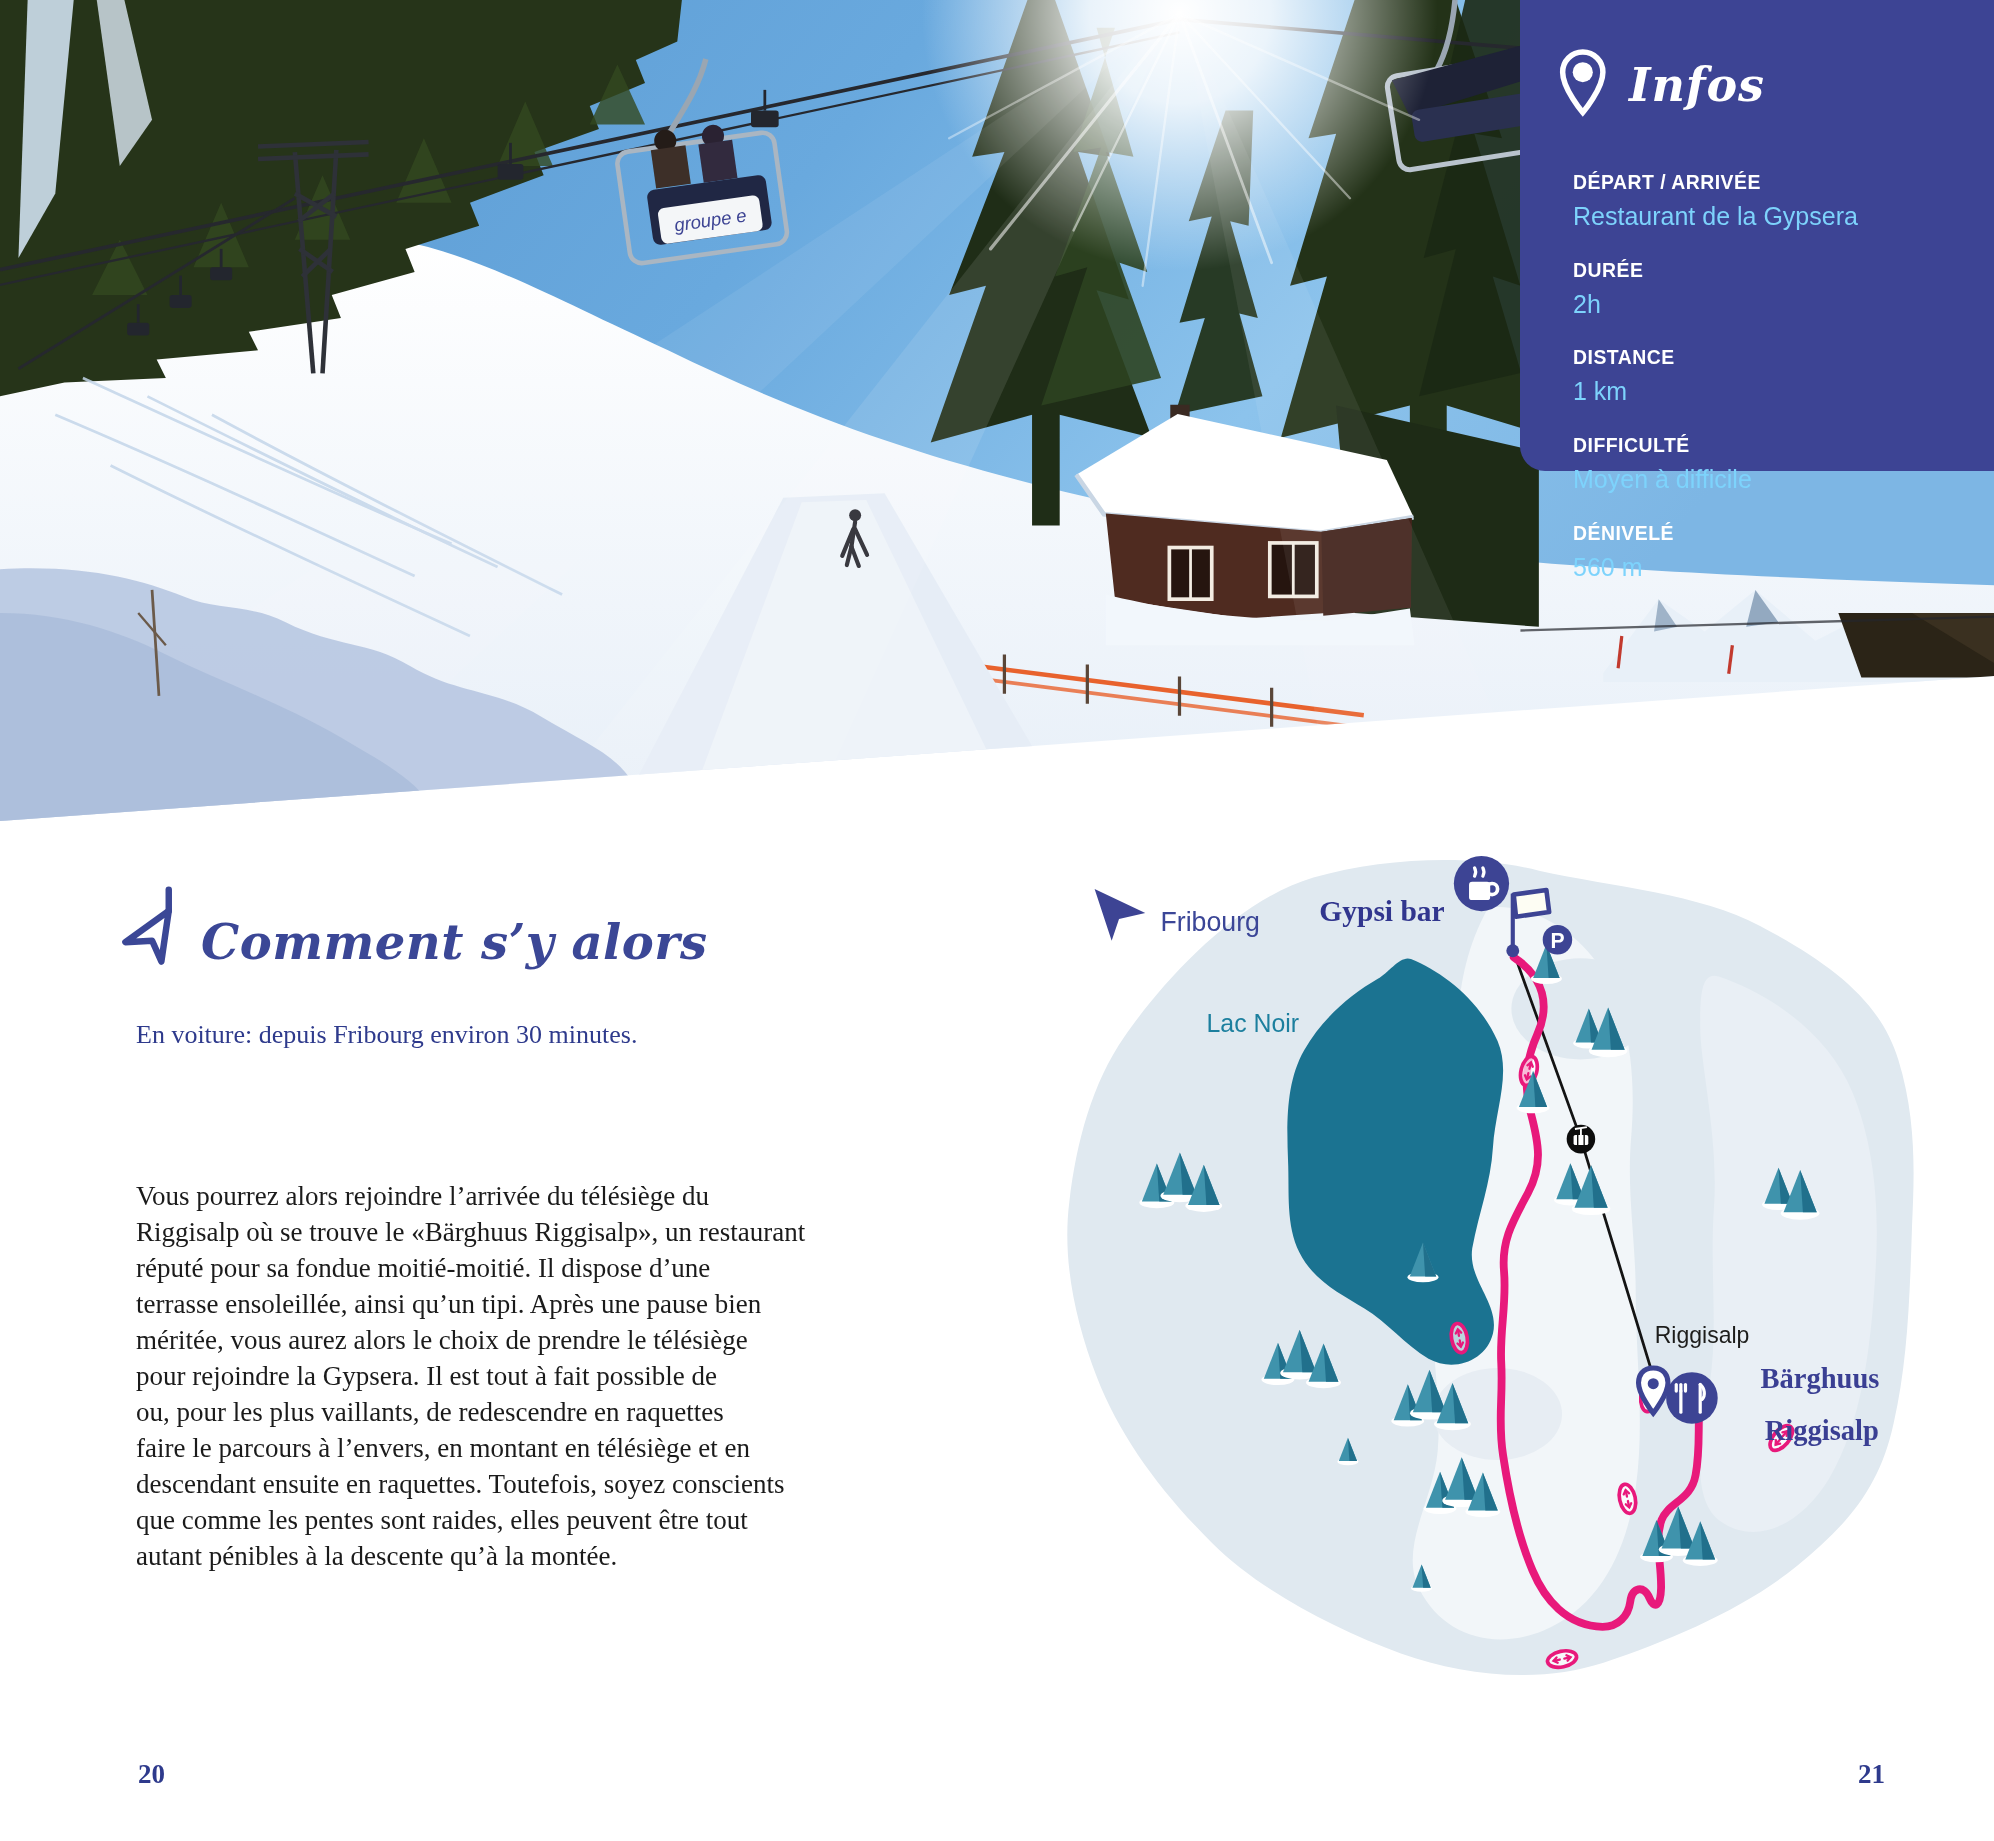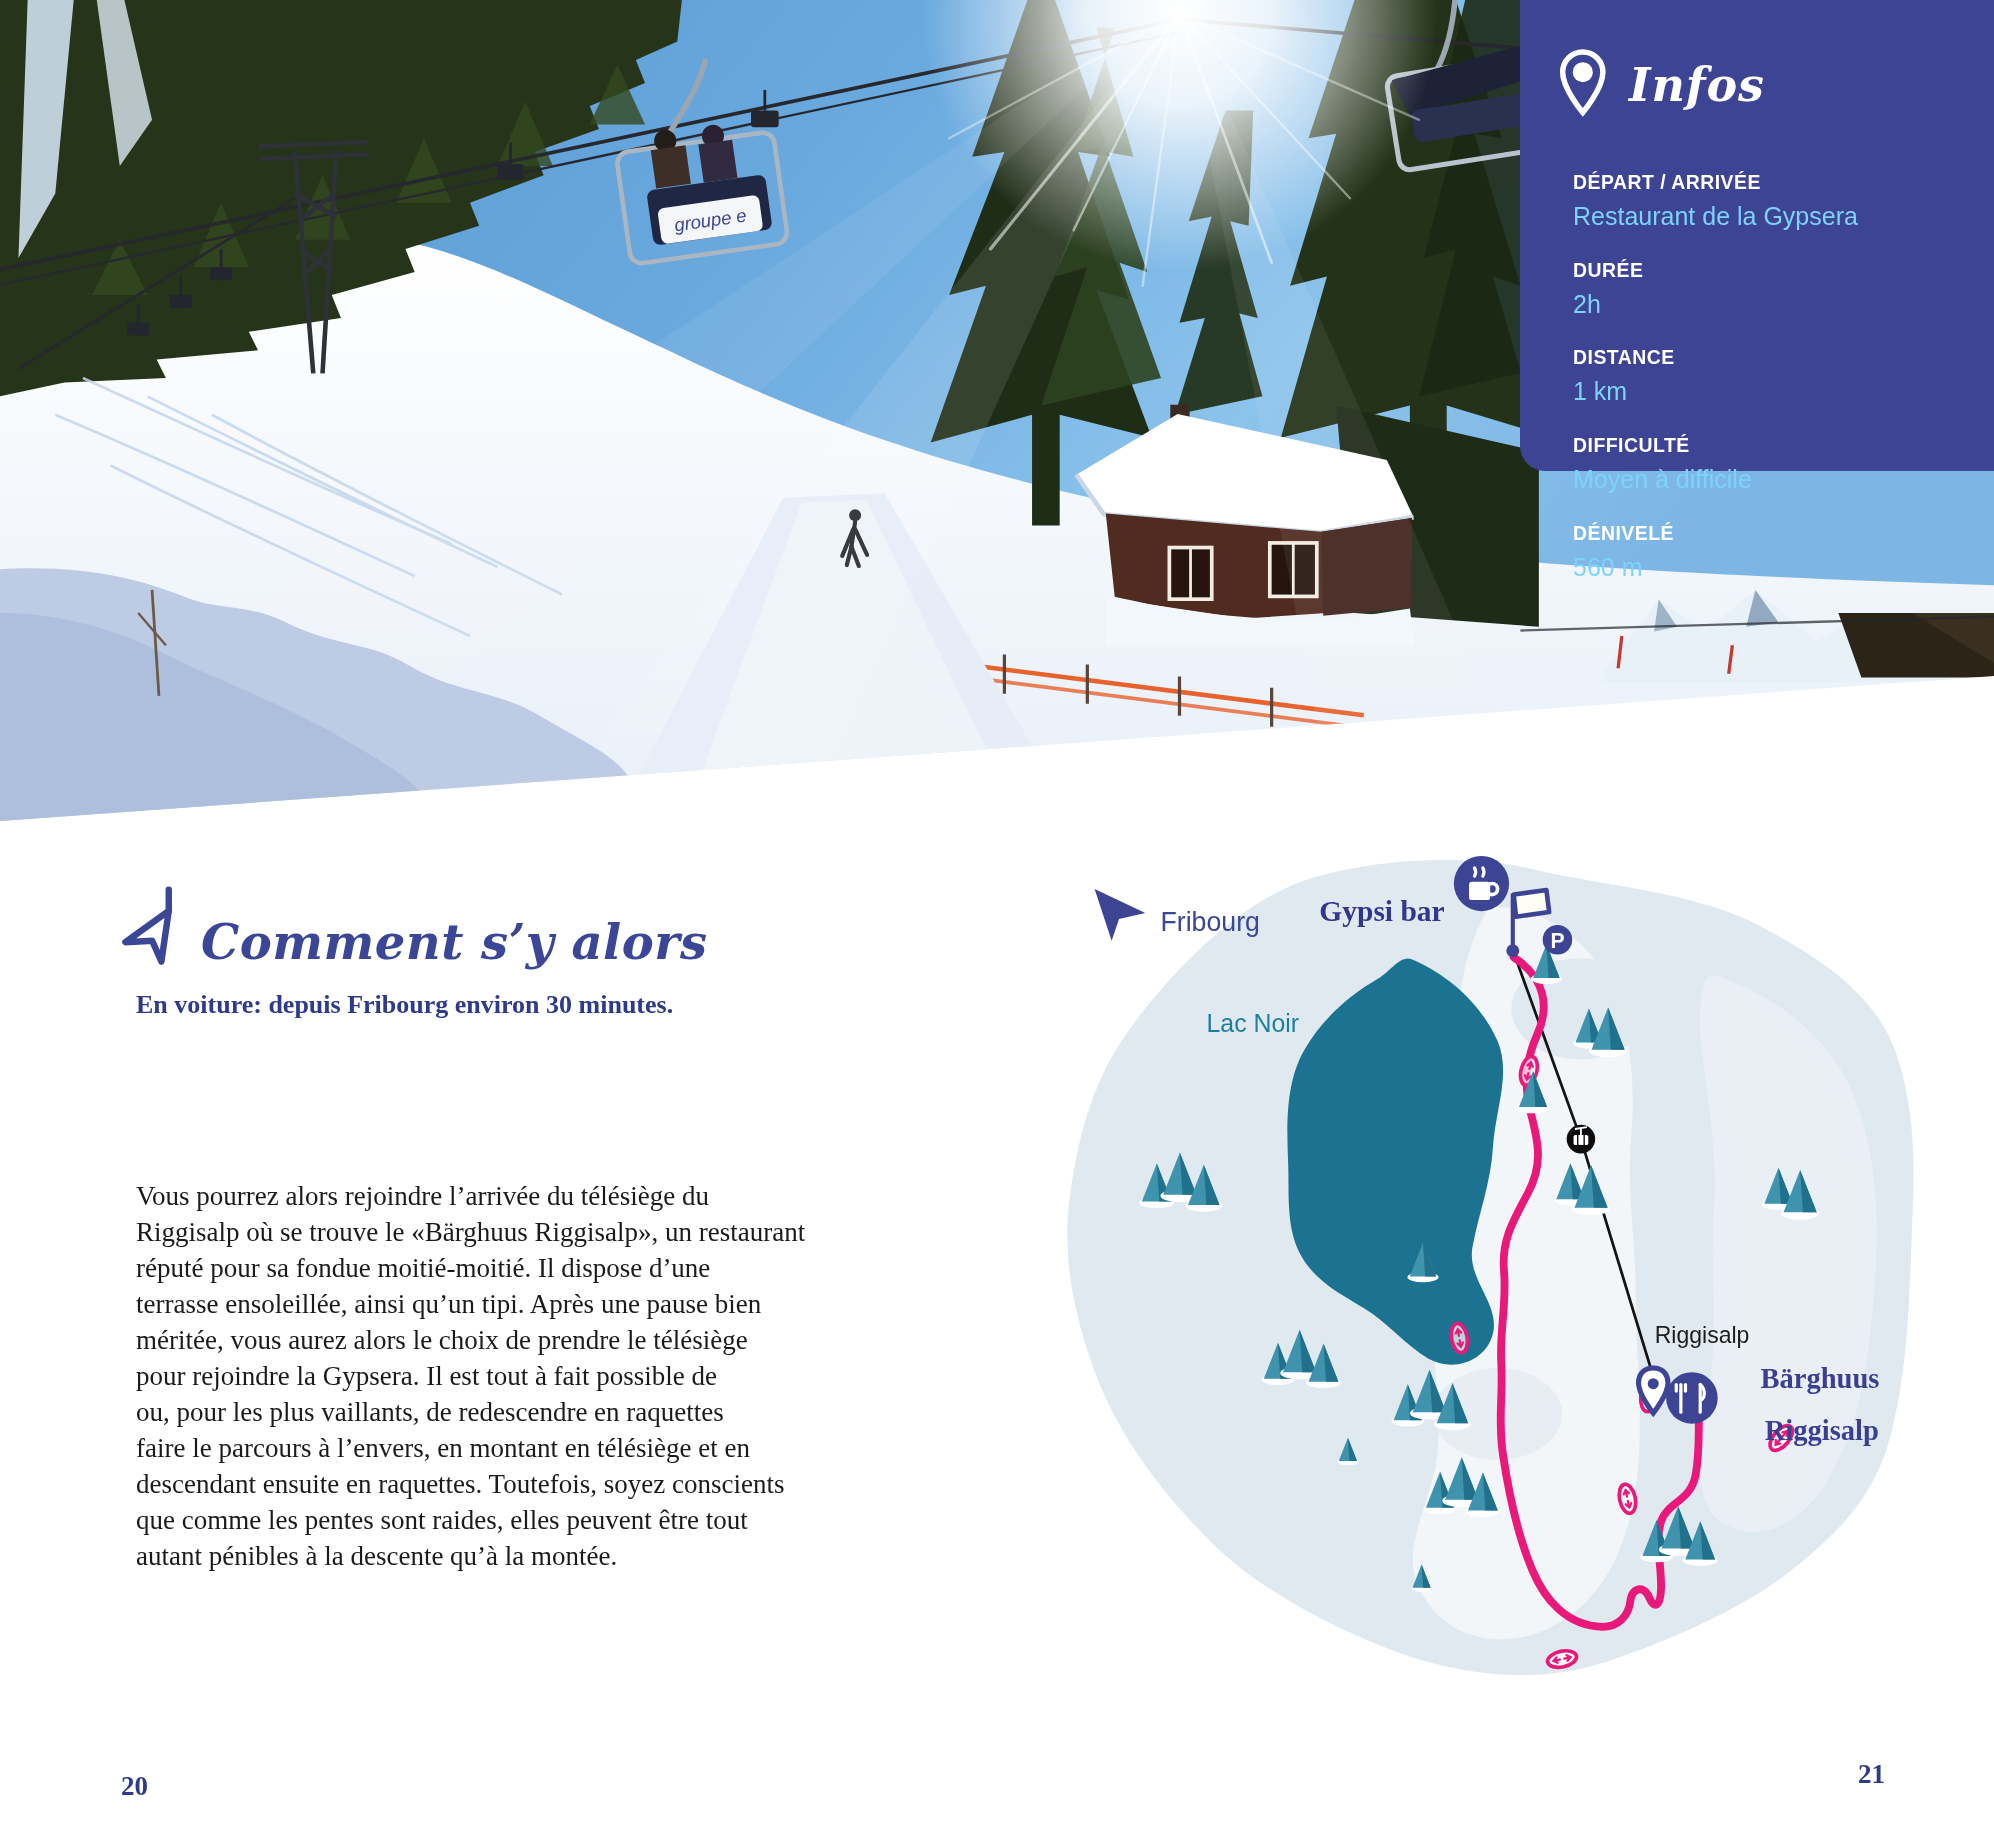--- a/index.html
+++ b/index.html
@@ -20,30 +20,30 @@
               letter-spacing:0.5px;color:#fff;}
   .info-value{font-family:"Liberation Sans",sans-serif;font-weight:400;font-size:25px;
               color:#7dd3fc;margin-top:8.3px;}
   .r0{top:171px}.r1{top:259px}.r2{top:346px}.r3{top:434px}.r4{top:522px}
   
   .howto{position:absolute;left:117px;top:885px;width:806px;}
   .howto-head{display:flex;align-items:flex-start;}
   .howto-title{font-family:"DejaVu Serif",serif;font-style:italic;font-weight:700;
                font-size:48px;color:#3b4796;margin-left:10px;margin-top:28.6px;letter-spacing:0.5px;}
   .para{font-size:26px;line-height:32px;color:#2e3a8c;}
-  .p-car{position:absolute;left:136px;top:989px;width:829px;font-weight:bold;}
+  .p-car{position:absolute;left:136px;top:1019px;width:829px;}
   .p-bus{position:absolute;left:136px;top:1042px;width:829px;}
   .body-text{position:absolute;left:136px;top:1178px;width:783px;
              font-size:27px;line-height:36px;color:#1b1b1b;}
   
   .map{position:absolute;left:1037px;top:843px;width:958px;height:875px;}
   
   .pageno{position:absolute;top:1759px;font-family:"Liberation Serif",serif;
           font-weight:700;font-size:27px;color:#2e3a8c;}
-  .pn-left{left:121px;margin-top:12px;} .pn-right{right:110px;}
+  .pn-left{left:138px;} .pn-right{right:110px;}
 </style>
 </head>
 <body>
 
 <div class="page">
 
   <div class="photo">
     <svg viewBox="0 0 4330 1790" preserveAspectRatio="none">
       <defs>
         <linearGradient id="sky" x1="0" y1="0" x2="1" y2="0.25">

